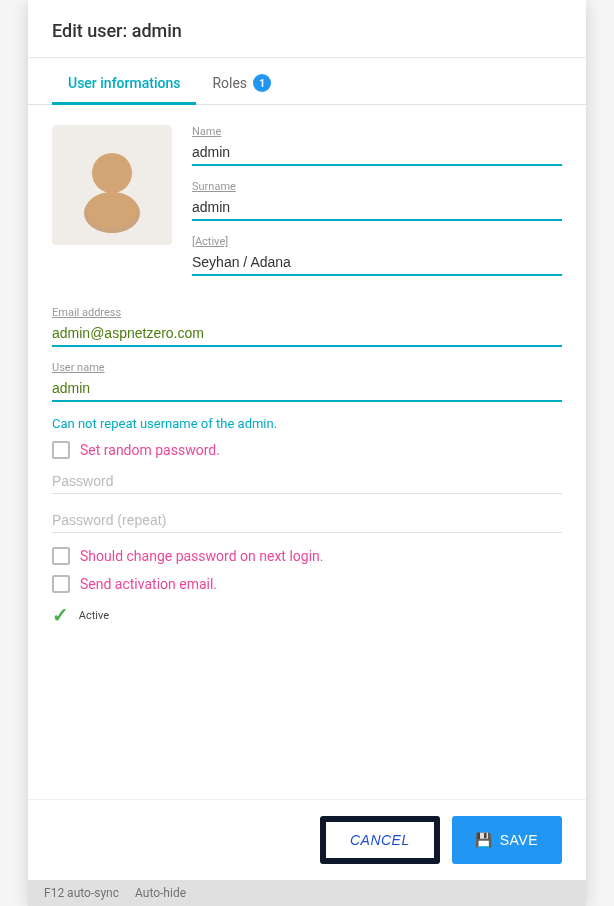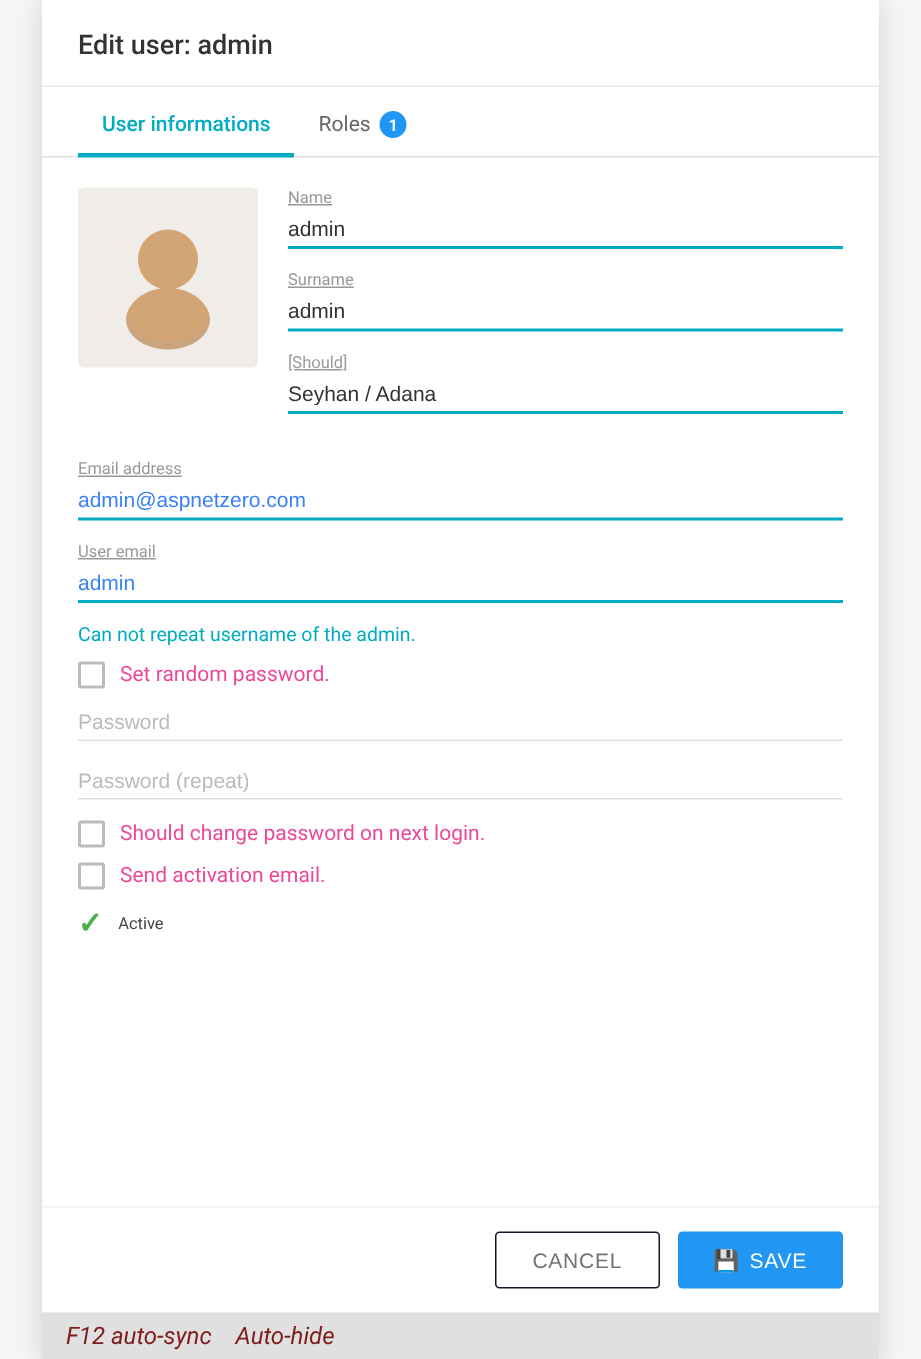--- a/index.html
+++ b/index.html
@@ -186,51 +186,51 @@
       padding: 10px 24px;
       font-size: 14px;
       font-weight: 500;
       border: none;
       border-radius: 3px;
       cursor: pointer;
       letter-spacing: 0.5px;
     }
     .btn-cancel {
       background: #fff;
-      color: #737373;
-      border: 1px solid #0f172a;
+      color: #1d4ed8;
+      border: 6px solid #0f172a;
+      font-style: italic;
     }
     .btn-save {
       background: #2196f3;
       color: #fff;
       display: flex;
       align-items: center;
       gap: 6px;
     }
     .save-icon {
       font-size: 14px;
     }
     .bottom-bar {
       background: #e0e0e0;
       padding: 6px 16px;
       display: flex;
       gap: 16px;
     }
     .bottom-bar-item {
-      font-size: 16px;
-      color: #7f1d1d;
-      font-style: italic;
+      font-size: 12px;
+      color: #737373;
     }
     .full-width-field {
       width: 100%;
       border: none;
       border-bottom: 2px solid #00acc1;
       outline: none;
       font-size: 14px;
-      color: #3b82f6;
+      color: #4d7c0f;
       padding: 4px 0;
       background: transparent;
     }
   </style>
 </head>
 <body>
 
 <div class="modal">
   <div class="modal-header">
     <h2 class="modal-title">Edit user: admin</h2>
@@ -259,33 +259,33 @@
       <div class="name-fields">
         <div class="field-group">
           <label class="field-label">Name</label>
           <input class="field-input" type="text" value="admin" style="">
         </div>
         <div class="field-group">
           <label class="field-label">Surname</label>
           <input class="field-input" type="text" value="admin" style="">
         </div>
         <div class="field-group">
-          <label class="field-label">[Should]</label>
+          <label class="field-label">[Active]</label>
           <input class="field-input" type="text" value="Seyhan / Adana" style="">
         </div>
       </div>
     </div>
 
     <div class="field-group">
       <label class="field-label">Email address</label>
       <input class="full-width-field" type="email" value="admin@aspnetzero.com" style="">
     </div>
 
     <div class="field-group">
-      <label class="field-label">User email</label>
+      <label class="field-label">User name</label>
       <input class="full-width-field" type="text" value="admin" style="">
     </div>
 
     <div class="warning-text">Can not repeat username of the admin.</div>
 
     <div class="checkbox-row">
       <div class="checkbox-box"></div>
       <span class="checkbox-label">Set random password.</span>
     </div>
 

